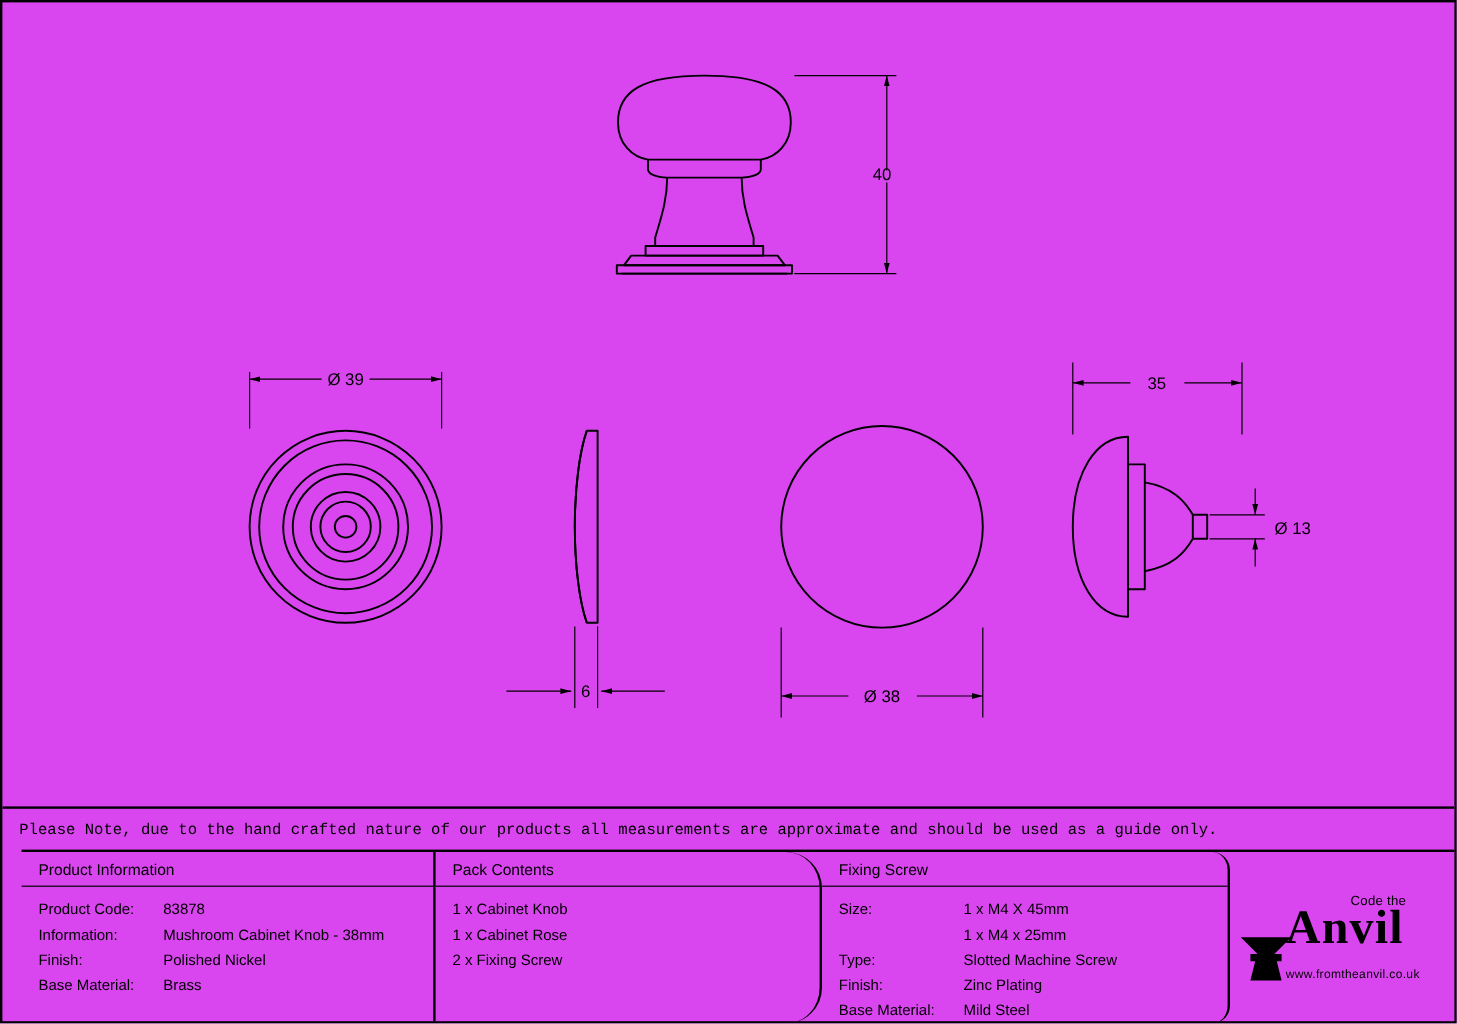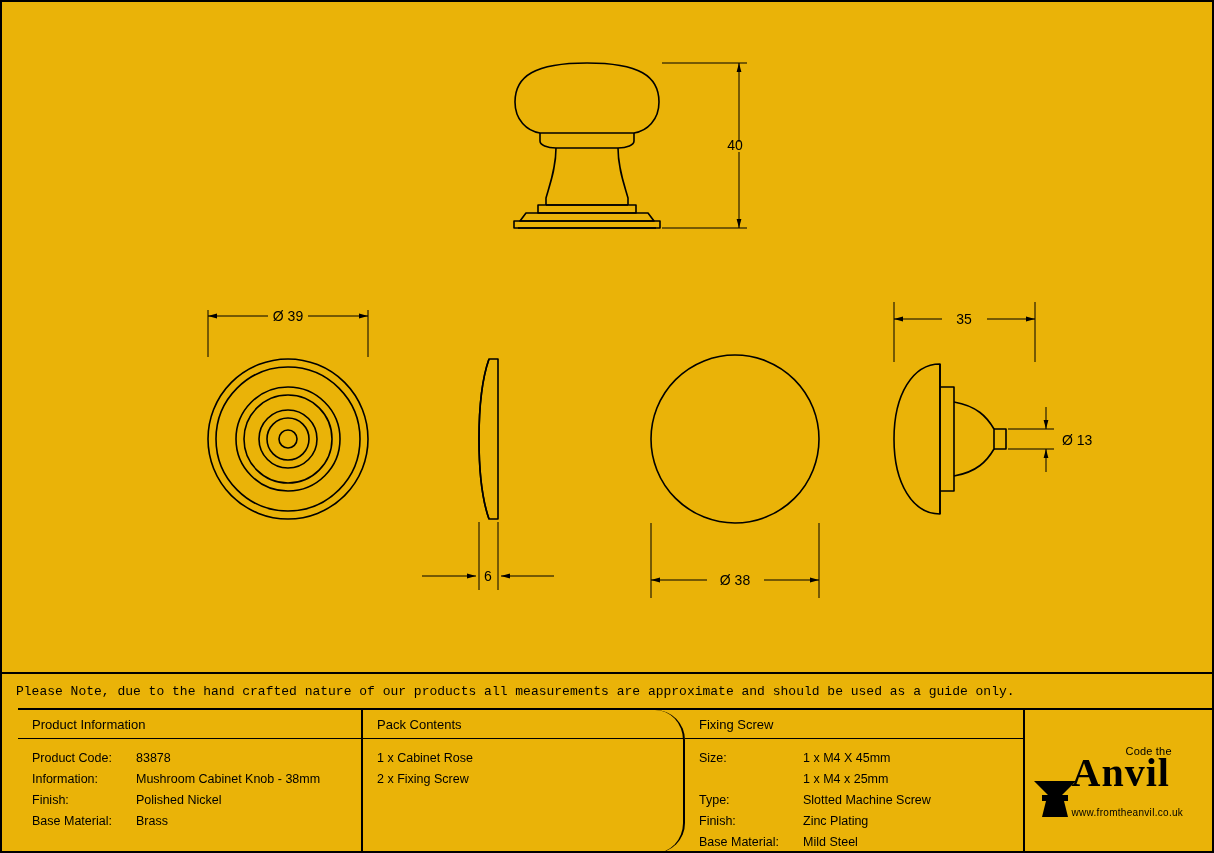--- a/index.html
+++ b/index.html
@@ -5,21 +5,21 @@
   * { box-sizing: border-box; }
   html, body {
     margin: 0; padding: 0;
     background: #ffffff;
     font-family: "Liberation Sans", sans-serif;
   }
   #sheet {
     position: relative;
     width: 1214px;
     height: 853px;
-    background: #eab308;
+    background: #d946ef;
     border: 2px solid #000000;
     overflow: hidden;
   }
   svg.draw {
     position: absolute;
     left: 0; top: 0;
     width: 1214px;
     height: 853px;
   }
   .dimtext {
@@ -68,21 +68,21 @@
   }
   .kv {
     display: flex;
     line-height: 21px;
   }
   .kv .k { width: 104px; flex: none; }
   .kv .v { flex: 1; }
   .plain { line-height: 21px; }
   .c1 { width: 345px; }
   .c2 { width: 322px; border-radius: 30px; }
-  .c3 { width: 340px; }
+  .c3 { width: 340px; border-radius: 15px; }
   .c4 { width: 203px; border-right: none; }
   
   .logo-box {
     height: 143px;
     display: flex;
     flex-direction: column;
     align-items: center;
     justify-content: center;
     position: relative;
   }
@@ -256,20 +256,21 @@
         <div class="kv">
           <span class="k">Base Material:</span>
           <span class="v">Brass</span>
         </div>
       </div>
     </div>
 
     <div class="col c2">
       <div class="col-head">Pack Contents</div>
       <div class="col-body">
+        <div class="plain">1 x Cabinet Knob</div>
         <div class="plain">1 x Cabinet Rose</div>
         <div class="plain">2 x Fixing Screw</div>
       </div>
     </div>
 
     <div class="col c3">
       <div class="col-head">Fixing Screw</div>
       <div class="col-body">
         <div class="kv">
           <span class="k">Size:</span>

